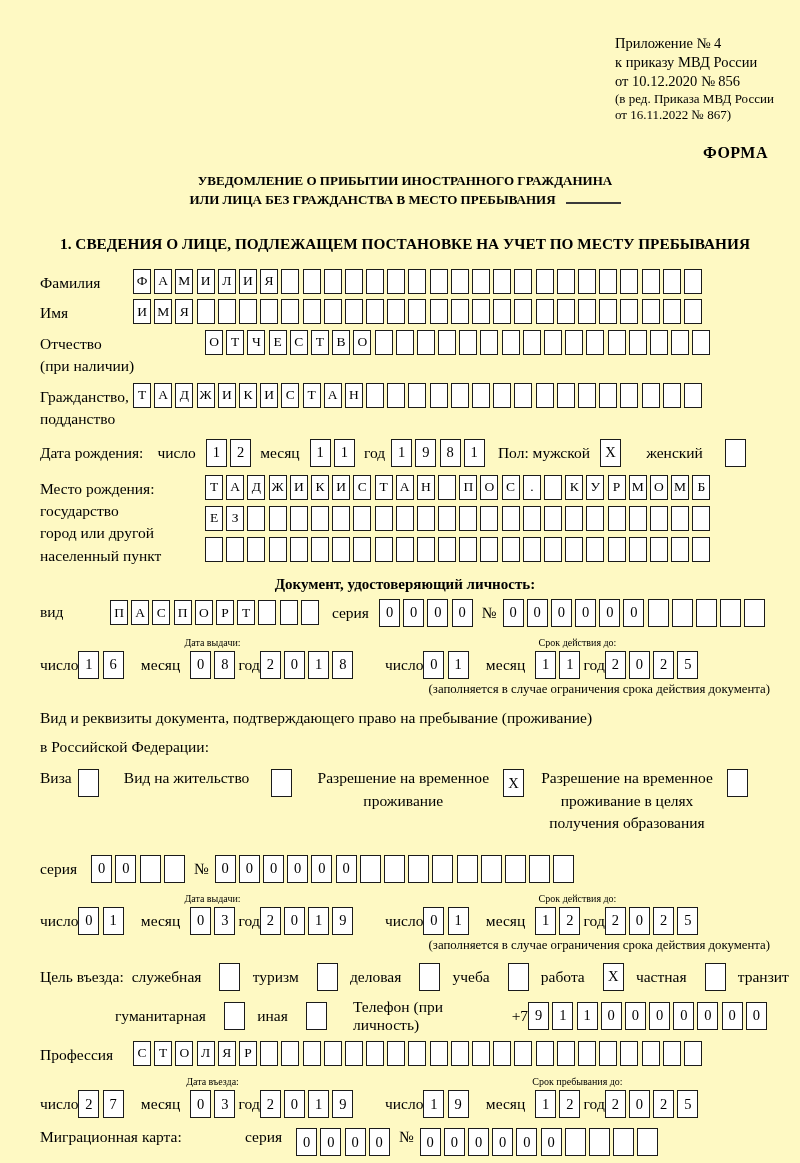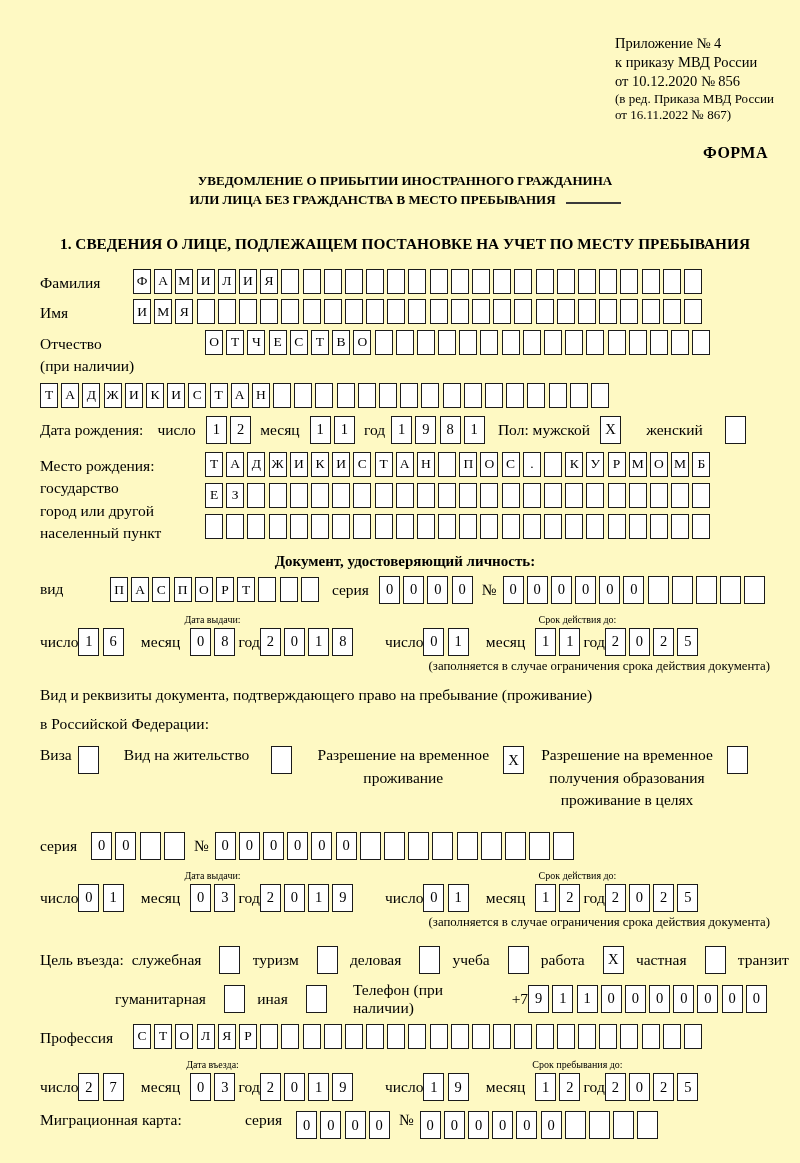--- a/index.html
+++ b/index.html
@@ -163,20 +163,24 @@
         <span class="cell"></span>
         <span class="cell"></span>
         <span class="cell"></span>
         <span class="cell"></span>
         <span class="cell"></span>
         <span class="cell"></span>
       </div>
   </div>
 
   <div class="row">
+    <div class="lbl w93">
+      <div>Гражданство,</div>
+      <div>подданство</div>
+    </div>
     <div class="cells">
         <span class="cell">Т</span>
         <span class="cell">А</span>
         <span class="cell">Д</span>
         <span class="cell">Ж</span>
         <span class="cell">И</span>
         <span class="cell">К</span>
         <span class="cell">И</span>
         <span class="cell">С</span>
         <span class="cell">Т</span>
@@ -446,22 +450,22 @@
       <div>Разрешение на временное</div>
       <div>проживание</div>
     </div>
     <div class="gap14"></div>
     <div class="cells cb">
         <span class="cell">X</span>
       </div>
     <div class="gap14"></div>
     <div class="cbl">
       <div>Разрешение на временное</div>
+      <div>проживание в целях</div>
       <div>получения образования</div>
-      <div>проживание в целях</div>
     </div>
     <div class="gap14"></div>
     <div class="cells cb">
         <span class="cell"></span>
       </div>
   </div>
 
   <div class="row" style="align-items:center;margin-top:6px;">
     <div class="inline-lbl" style="padding-top:0;">серия</div>
     <div class="gap14"></div>
@@ -538,21 +542,21 @@
             <span class="cell">2</span>
             <span class="cell">0</span>
             <span class="cell">2</span>
             <span class="cell">5</span>
           </span>
       </div>
     </div>
   </div>
   <div class="note-right">(заполняется в случае ограничения срока действия документа)</div>
 
-  <div class="optrow" style="margin-top:16px;text-align:right;">
+  <div class="optrow" style="margin-top:10px;text-align:right;">
     <span class="inline-lbl" style="padding-top:0;margin-right:8px;">Цель въезда:</span>
     <span class="opt">
         <span class="olbl">служебная</span>
         <span class="cells cb">
           <span class="cell"></span>
         </span>
       </span>
     <span class="opt">
         <span class="olbl">туризм</span>
         <span class="cells cb">
@@ -597,21 +601,21 @@
           <span class="cell"></span>
         </span>
       </span>
     <span class="opt">
         <span class="olbl">иная</span>
         <span class="cells cb">
           <span class="cell"></span>
         </span>
       </span>
     <span class="gap14"></span>
-    <span class="olbl" style="font-size:15.5px;">Телефон (при наличии)</span>
+    <span class="olbl" style="font-size:15.5px;">Телефон (при личность)</span>
     <span class="gap22"></span>
     <span class="olbl" style="font-size:15.5px;">+7</span>
     <span class="cells cb">
         <span class="cell">9</span>
         <span class="cell">1</span>
         <span class="cell">1</span>
         <span class="cell">0</span>
         <span class="cell">0</span>
         <span class="cell">0</span>
         <span class="cell">0</span>

